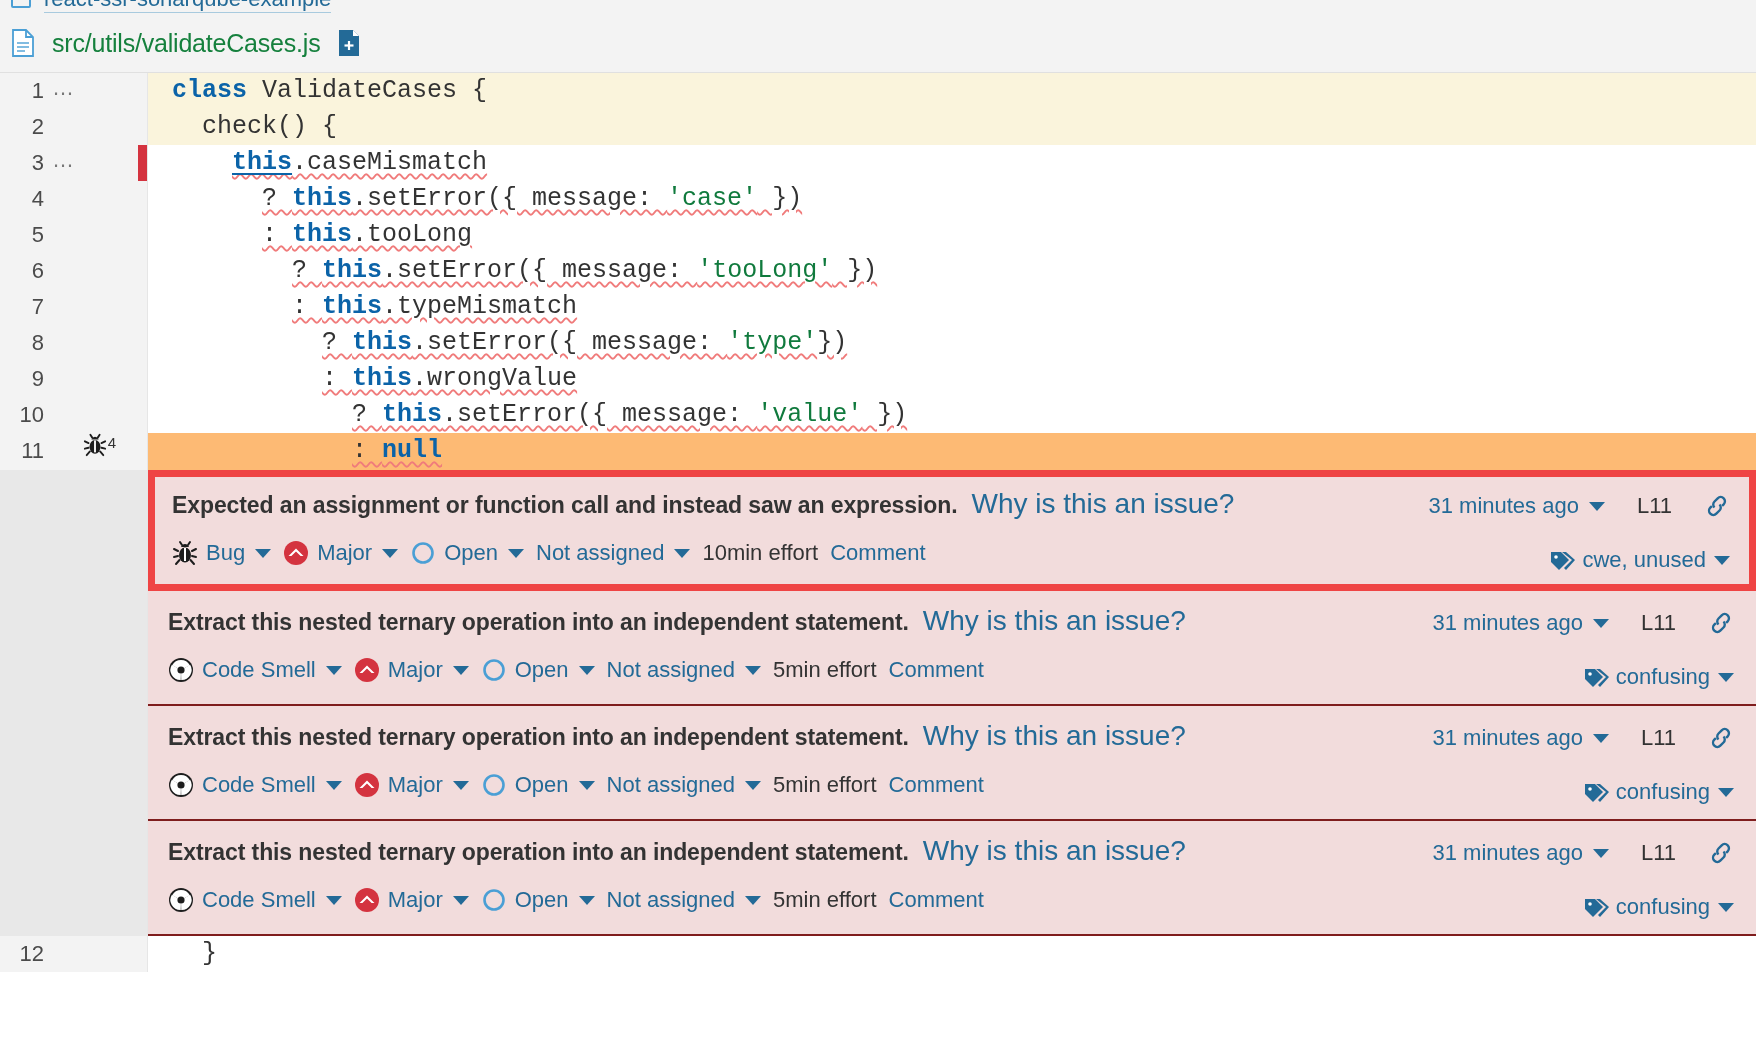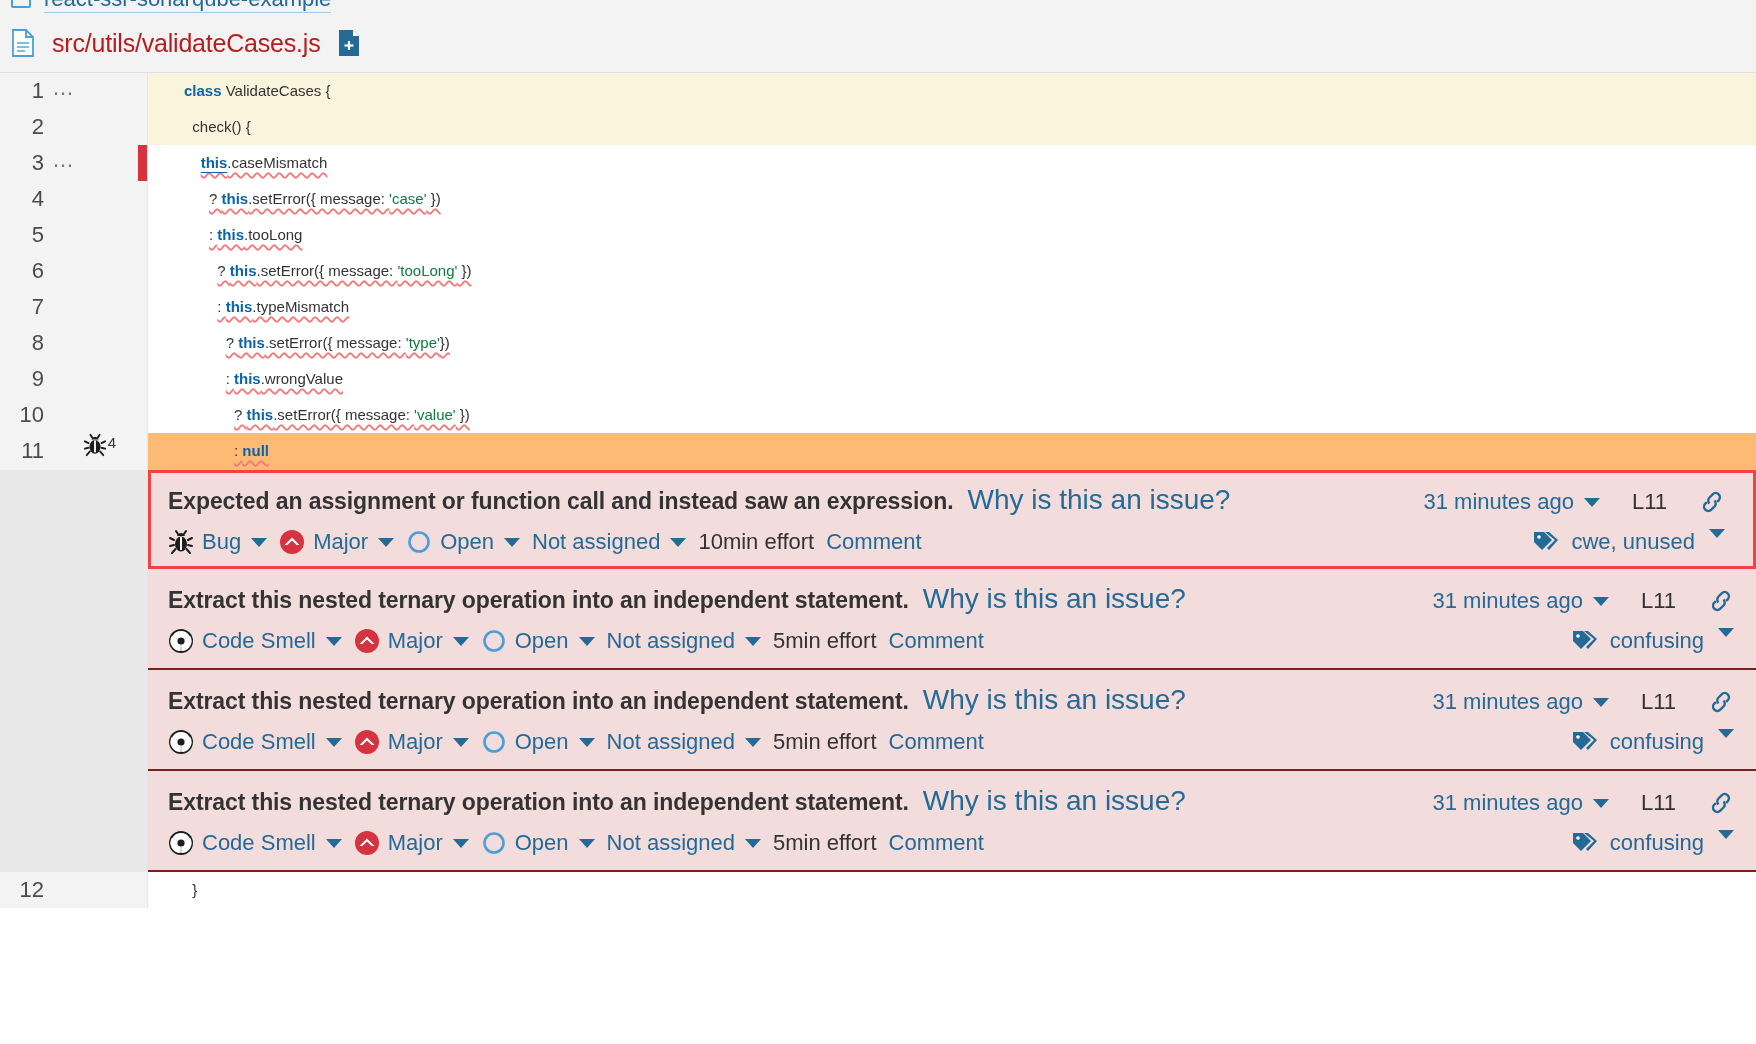--- a/index.html
+++ b/index.html
@@ -38,21 +38,21 @@
     height: 59px;
     background: #f3f3f3;
     display: flex;
     align-items: center;
     padding: 0 0 0 10px;
     gap: 16px;
     border-bottom: 1px solid #e0e0e0;
   }
   .file-name {
     font-size: 25px;
-    color: #b91c1c;
+    color: #15803d;
     letter-spacing: -0.2px;
   }
 
   
   .code-wrap { background: #fff; }
   .code-row {
     display: flex;
     align-items: stretch;
     min-height: 36px;
   }
@@ -97,26 +97,26 @@
     margin-top: 2px;
   }
   .scm-bar {
     flex: 0 0 9px;
     background: transparent;
   }
   .scm-bar.mod { background: #d4333f; }
 
   .code-cell {
     flex: 1;
-    font-family: Liberation Sans, sans-serif;
-    font-size: 15px;
+    font-family: Liberation Mono, monospace;
+    font-size: 25px;
     line-height: 36px;
     color: #333;
     white-space: pre;
-    padding-left: 36px;
+    padding-left: 24px;
     position: relative;
   }
   .code-cell.hl { background: #faf4dc; }
   .code-cell.shade { background: #fdba74; }
 
   .kw  { color: #0b63a8; font-weight: bold; }
   .kw2 { color: #0b63a8; font-weight: bold; text-decoration: underline; text-decoration-color: #0b63a8; }
   .str { color: #107a3d; }
   .plain { color: #333; }
 
@@ -138,22 +138,22 @@
     border-right: 1px solid #e6e6e6;
   }
   .issues-list { flex: 1; background: #f4f4f4; }
 
   .issue {
     background: #f2dcdc;
     padding: 14px 22px 14px 20px;
     border-bottom: 2px solid #7f1d1d;
   }
   .issue.selected {
-    border: 3px solid #ef4444;
-    padding: 11px 28px 11px 17px;
+    border: 7px solid #ef4444;
+    padding: 11px 19px 11px 17px;
   }
 
   .issue-line1 {
     display: flex;
     align-items: baseline;
     gap: 14px;
   }
   .issue-msg {
     font-size: 23px;
     font-weight: bold;
@@ -193,25 +193,26 @@
     align-items: center;
     gap: 8px;
     font-size: 22px;
     color: #236a97;
     white-space: nowrap;
   }
   .meta-item.plaintext { color: #333333; }
   .line2-right {
     margin-left: auto;
     display: inline-flex;
-    align-items: flex-start;
-    gap: 12px;
+    align-items: center;
+    gap: 6px;
     font-size: 22px;
     color: #236a97;
     white-space: nowrap;
+    margin-top: 14px;
   }
 
   .caret {
     display: inline-block;
     width: 0; height: 0;
     border-left: 8px solid transparent;
     border-right: 8px solid transparent;
     border-top: 9px solid #236a97;
     margin-left: 2px;
   }

